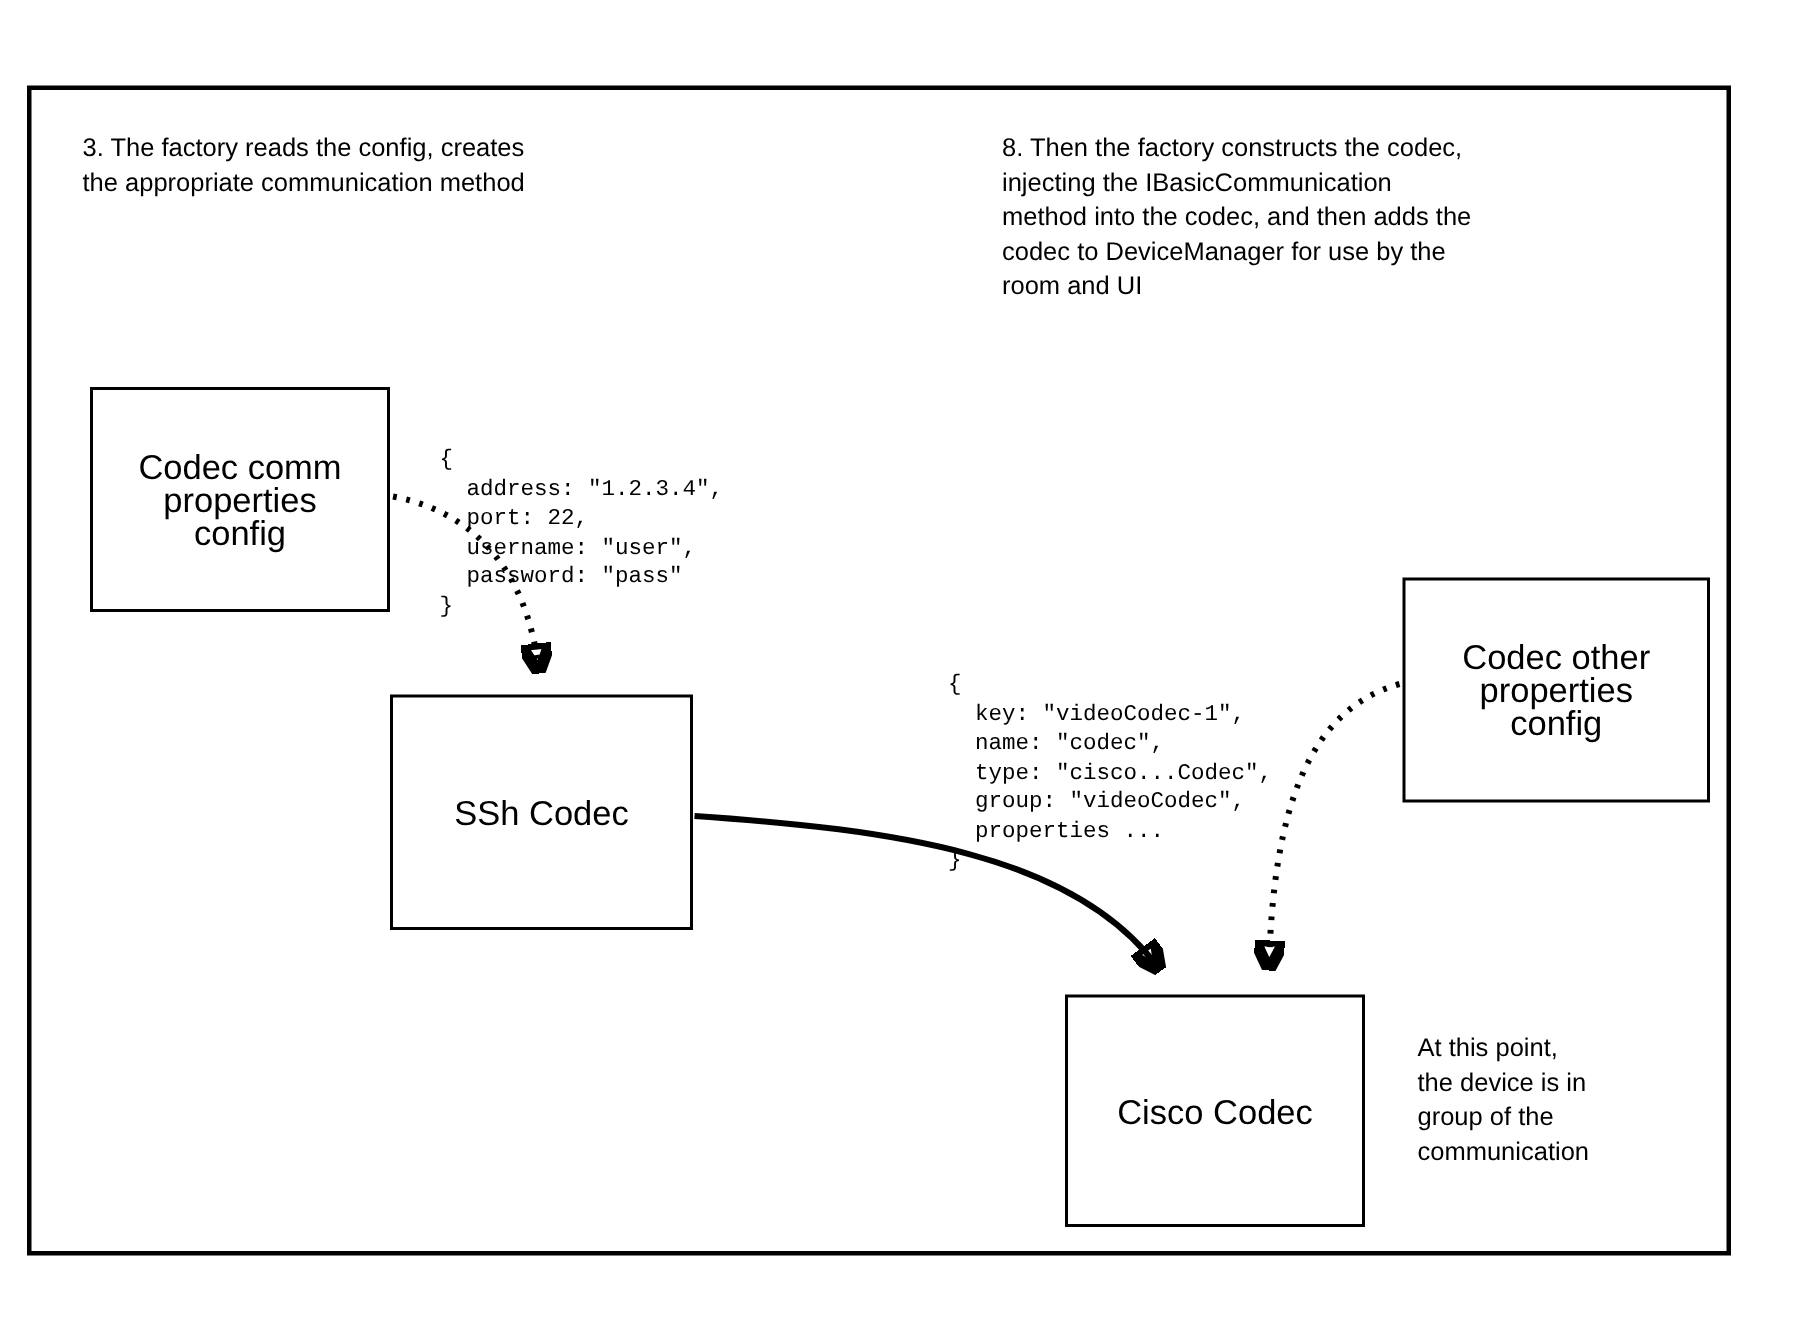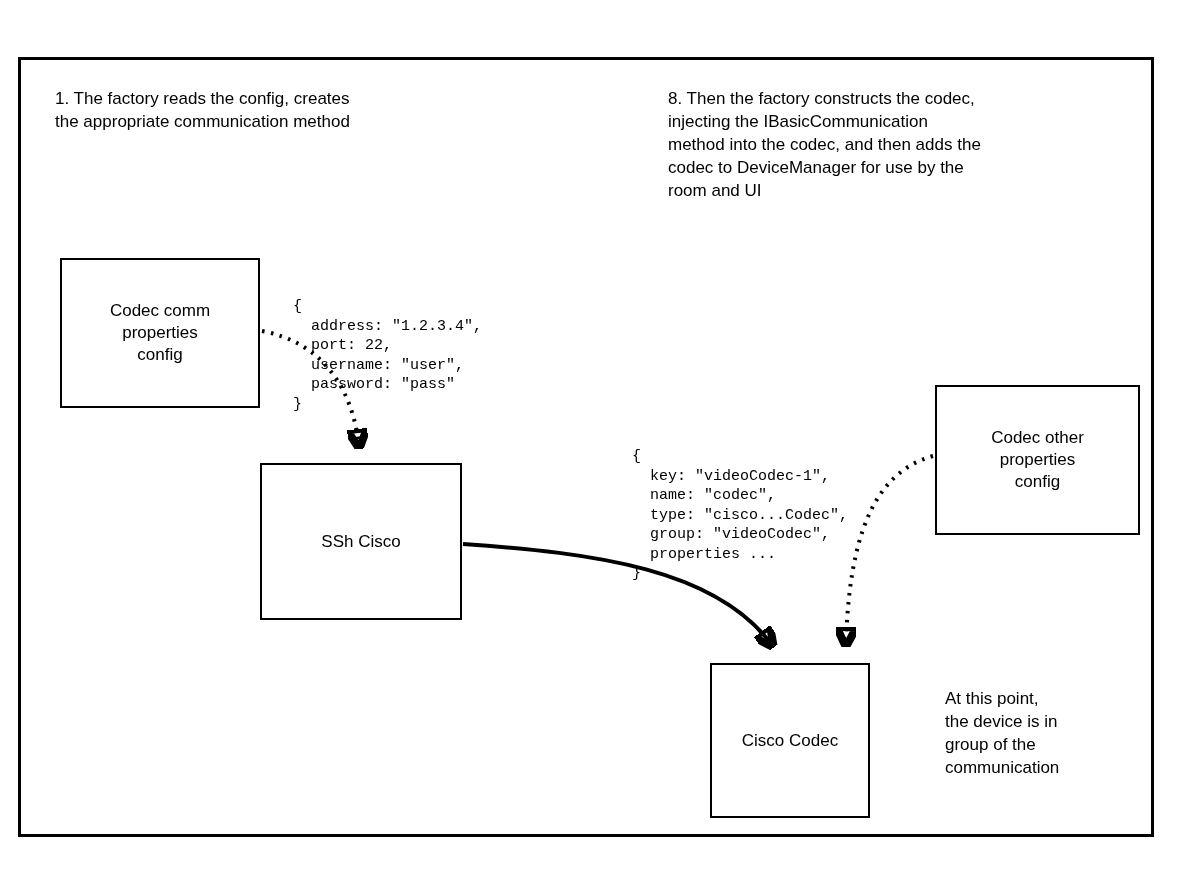--- a/index.html
+++ b/index.html
@@ -36,28 +36,28 @@
   .note-endpoint { left: 945px; top: 687px; width: 200px; }
   .box {
     position: absolute;
     border: 2px solid #000000;
     background: #ffffff;
     box-sizing: border-box;
     display: flex;
     align-items: center;
     justify-content: center;
     text-align: center;
-    font-size: 17px;
+    font-size: 23px;
     line-height: 22px;
   }
   .box .box-label { white-space: pre-line; }
   .box-codec-comm  { left: 60px;  top: 258px; width: 200px; height: 150px; }
   .box-ssh-client  { left: 260px; top: 463px; width: 202px; height: 157px; }
   .box-other-config{ left: 935px; top: 385px; width: 205px; height: 150px; }
-  .box-cisco-codec { left: 710px; top: 663px; width: 160px; height: 155px; }
+  .box-cisco-codec { left: 710px; top: 663px; width: 200px; height: 155px; }
   pre.code {
     position: absolute;
     margin: 0;
     font-family: "Liberation Mono", monospace;
     font-size: 15px;
     line-height: 19.5px;
     white-space: pre;
     color: #000000;
   }
   .code-comm  { left: 293px; top: 297px; }
@@ -77,21 +77,21 @@
   }
   svg.arrow-layer path.dotted {
     stroke-dasharray: 2.5 6.5;
   }
 </style>
 </head>
 <body>
 
 <div class="frame"></div>
 
-<div class="note note-step1">1. The factory reads the config, creates
+<div class="note note-step1">3. The factory reads the config, creates
 the appropriate communication method</div>
 <div class="note note-step2">8. Then the factory constructs the codec,
 injecting the IBasicCommunication
 method into the codec, and then adds the
 codec to DeviceManager for use by the
 room and UI</div>
 <div class="note note-endpoint">At this point,
 the device is in
 group of the
 communication</div>
@@ -121,21 +121,21 @@
   <path class="dotted" d="M 933 456 C 872 473, 849 540, 846 644" marker-end="url(#arrowhead)"></path>
 </svg>
 
 <div class="box box-codec-comm">
   <span class="box-label">Codec comm
 properties
 config</span>
 </div>
 
 <div class="box box-ssh-client">
-  <span class="box-label">SSh Cisco</span>
+  <span class="box-label">SSh Codec</span>
 </div>
 
 <div class="box box-other-config">
   <span class="box-label">Codec other
 properties
 config</span>
 </div>
 
 <div class="box box-cisco-codec">
   <span class="box-label">Cisco Codec</span>

